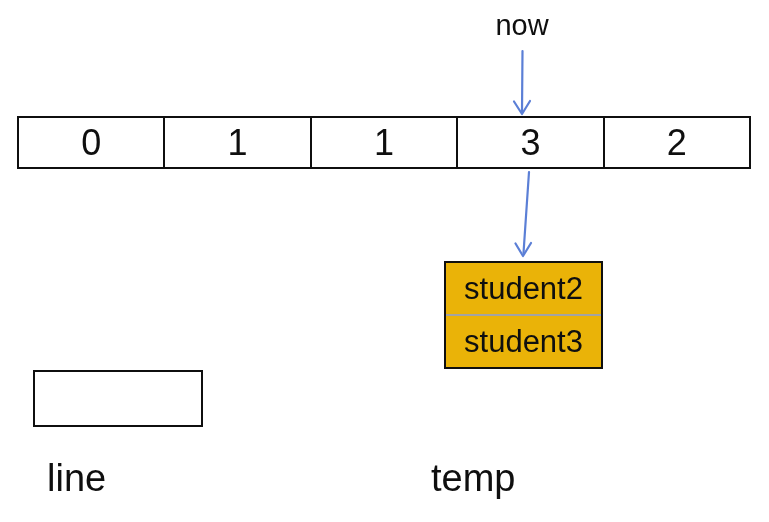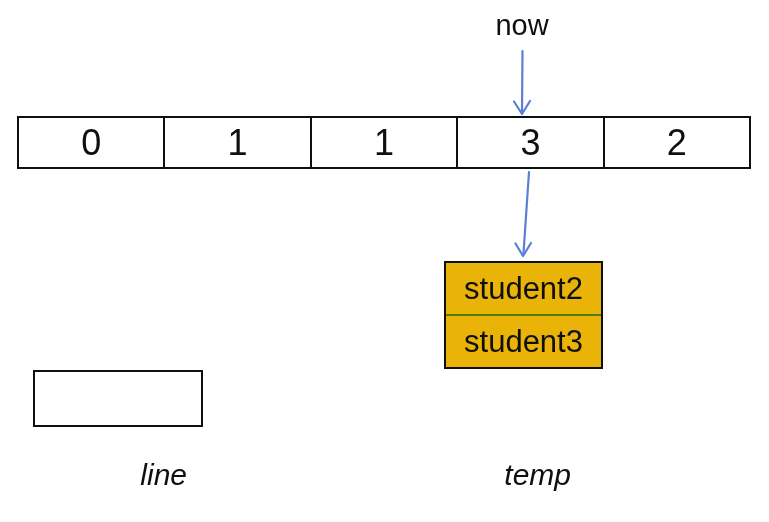--- a/index.html
+++ b/index.html
@@ -65,45 +65,44 @@
     box-sizing: border-box;
     background: #eab308;
     margin-left: 12px;
   }
   .stack-item {
     height: 51px;
     display: flex;
     align-items: center;
     justify-content: center;
     font-size: 31px;
-    border-top: 2px solid #4d7c0f;
+    border-top: 2px solid #a3a3a3;
     box-sizing: content-box;
   }
   .stack-item:first-child {
     border-top: none;
   }
   .line-box {
     position: absolute;
     left: 33px;
     top: 370px;
     width: 170px;
     height: 57px;
     border: 2px solid #0f0f0f;
     box-sizing: border-box;
     background: #ffffff;
   }
   .caption {
     position: absolute;
     top: 458px;
     width: 140px;
-    text-align: right;
-    font-size: 30px;
+    text-align: left;
+    font-size: 38px;
     line-height: 1.1;
     color: #0f0f0f;
-    font-style: italic;
   }
   .caption.line-caption { left: 47px; }
   .caption.temp-caption { left: 431px; }
 </style>
 </head>
 <body>
 
 <div class="canvas">
 
   <div class="now-label">now</div>

